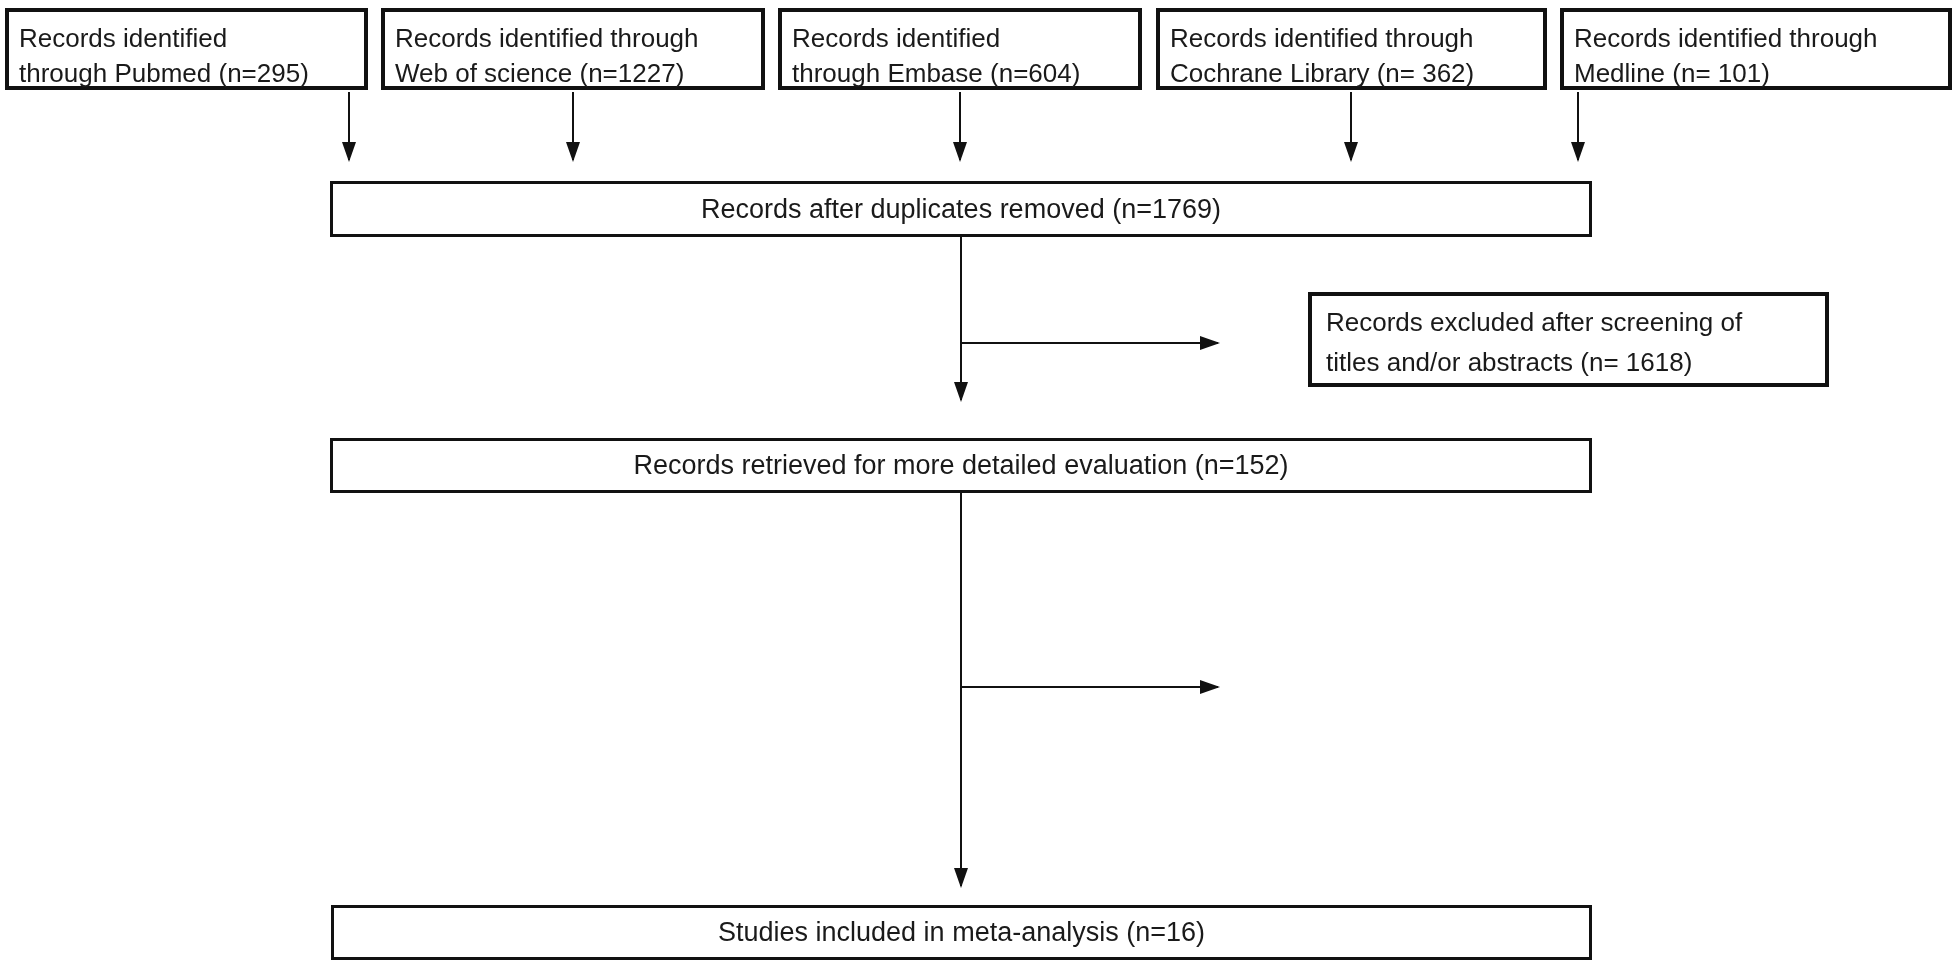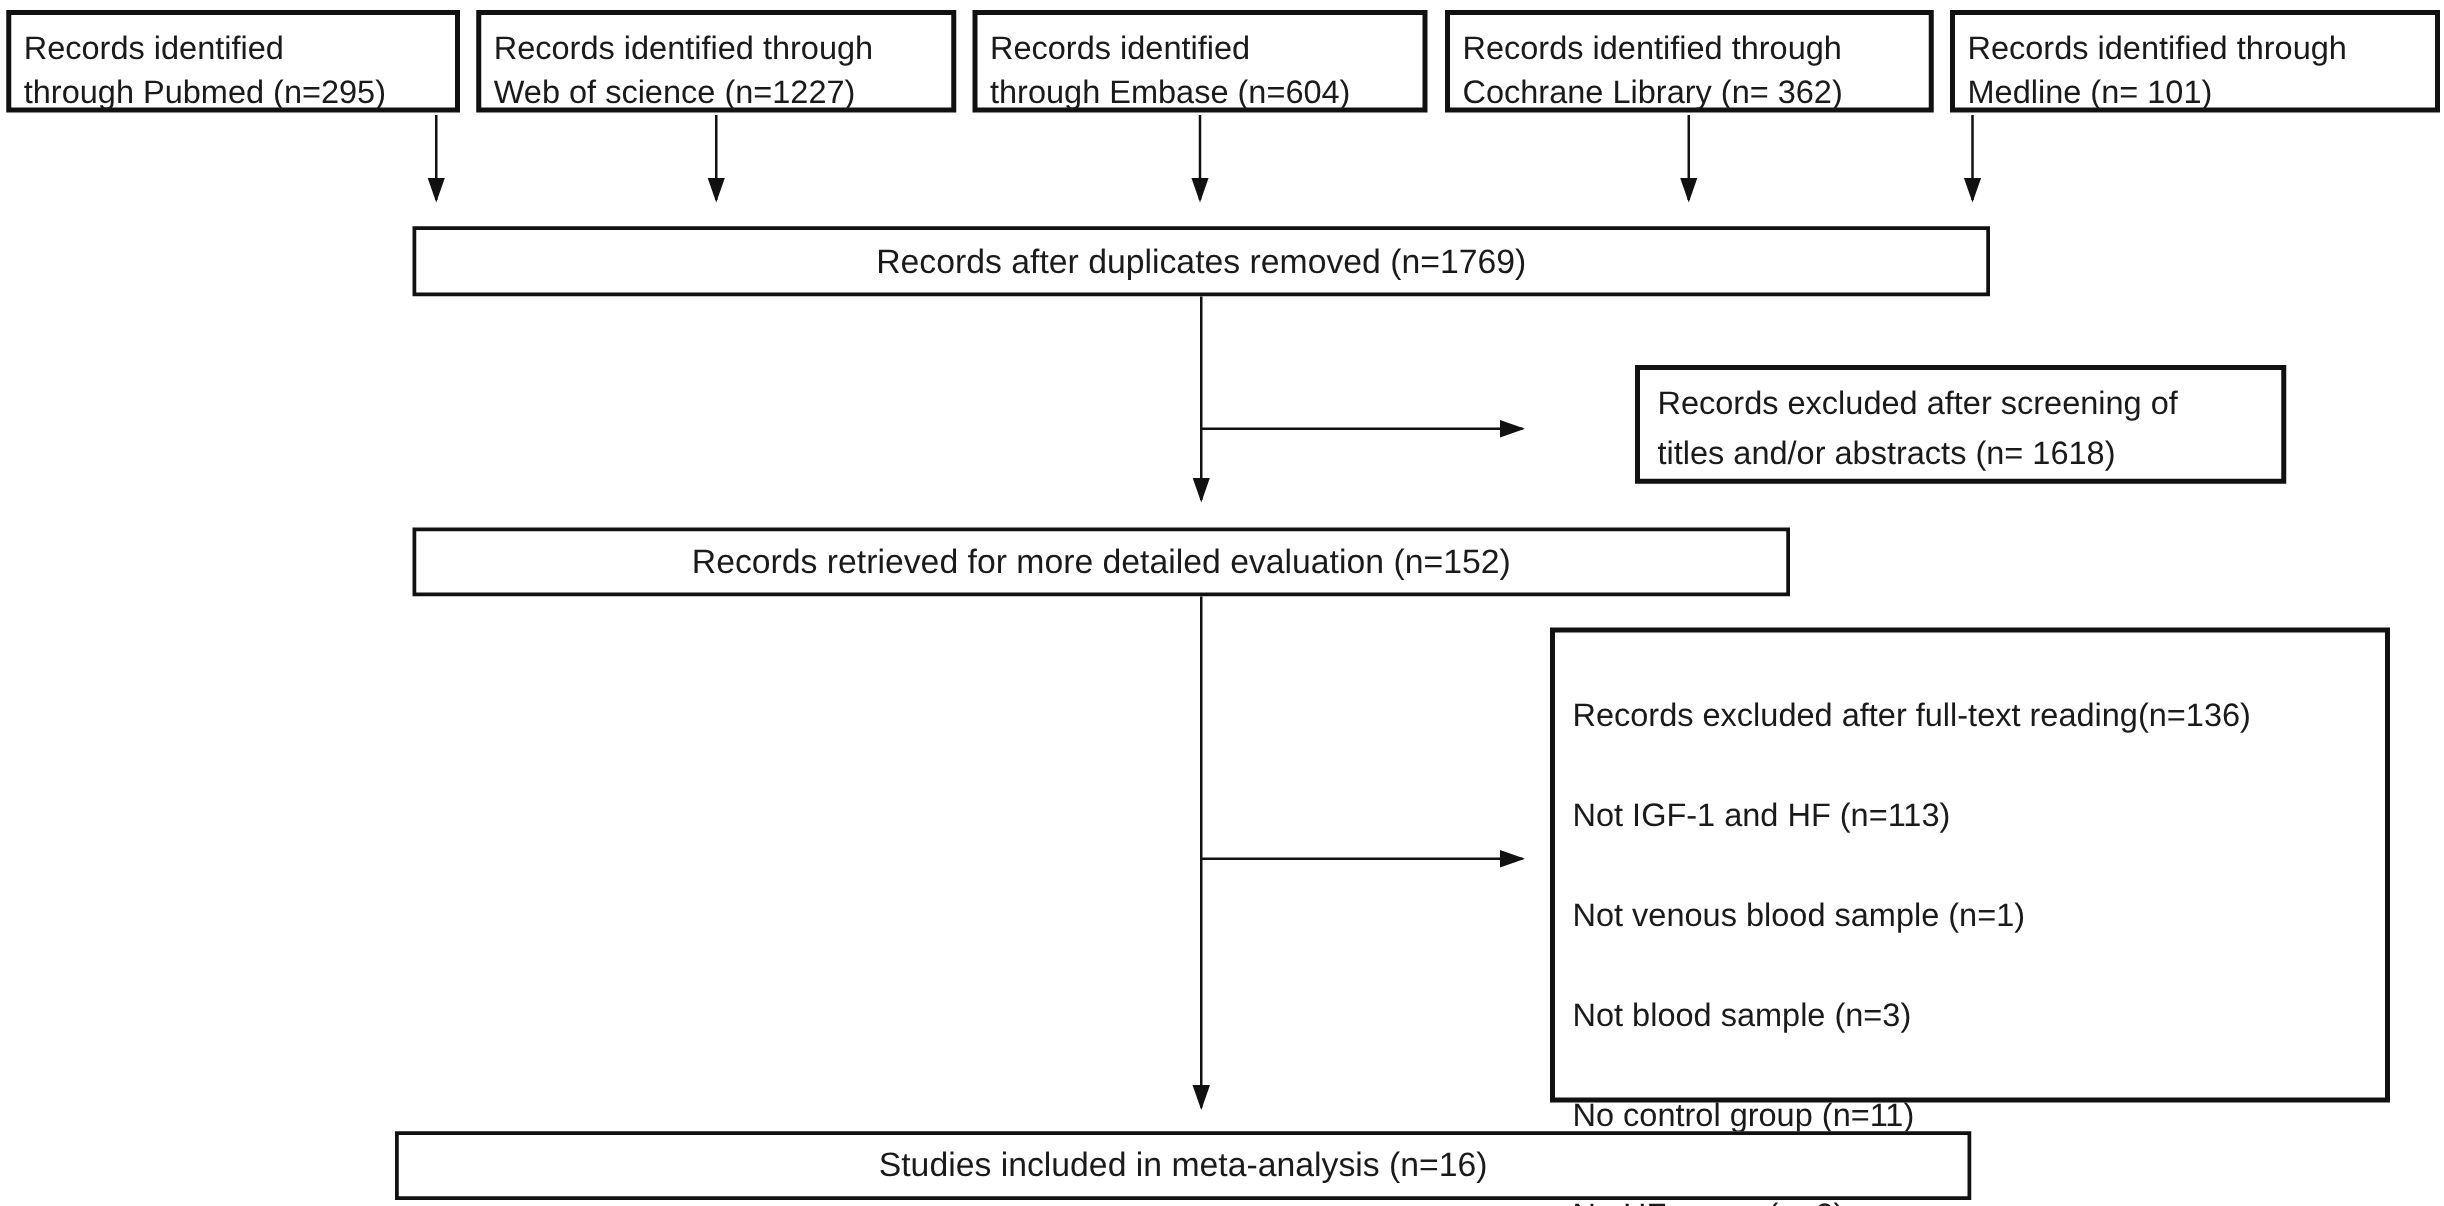--- a/index.html
+++ b/index.html
@@ -103,29 +103,18 @@
 Cochrane Library (n= 362)</div>
 
   <div class="box src" style="left:1560px;top:8px;width:392px;height:82px;">Records identified through
 Medline (n= 101)</div>
 
   <div class="box wide" style="left:330px;top:181px;width:1262px;height:56px;">Records after duplicates removed (n=1769)</div>
 
   <div class="box excl excl-screen" style="left:1308px;top:292px;width:521px;height:95px;">Records excluded after screening of
 titles and/or abstracts (n= 1618)</div>
 
-  <div class="box wide" style="left:330px;top:422px;width:1102px;height:55px;">Records retrieved for more detailed evaluation (n=152)</div>
+  <div class="box wide" style="left:330px;top:438px;width:1262px;height:55px;">Records retrieved for more detailed evaluation (n=152)</div>
 
-  <div class="box excl excl-full" style="left:1240px;top:502px;width:672px;height:380px;">
-    <div class="reason-title">Records excluded after full-text reading(n=136)</div>
-    <div class="reason-line">Not IGF-1 and HF (n=113)</div>
-    <div class="reason-line">Not venous blood sample (n=1)</div>
-    <div class="reason-line">Not blood sample (n=3)</div>
-    <div class="reason-line">No control group (n=11)</div>
-    <div class="reason-line">No HF group (n=2)</div>
-    
-    
-    
-  </div>
 
-  <div class="box wide" style="left:316px;top:905px;width:1261px;height:55px;">Studies included in meta-analysis (n=16)</div>
+  <div class="box wide" style="left:331px;top:905px;width:1261px;height:55px;">Studies included in meta-analysis (n=16)</div>
 
 </div>
 
 </body></html>

